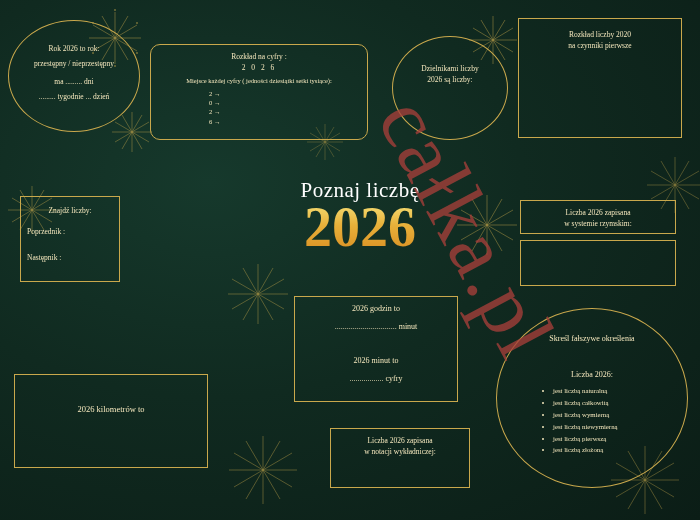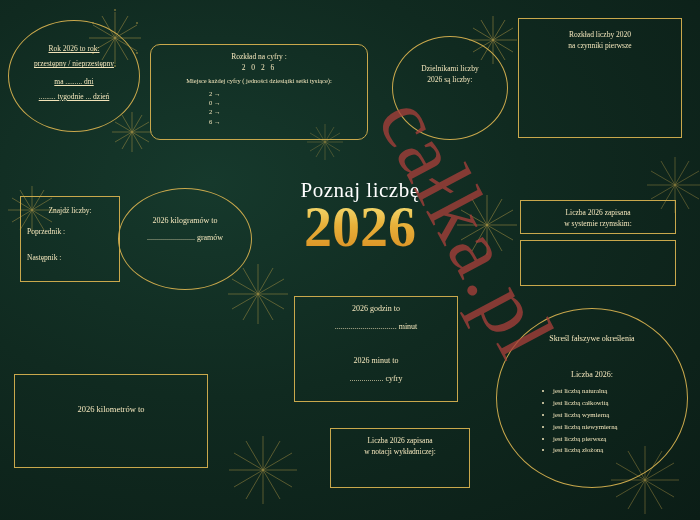--- a/index.html
+++ b/index.html
@@ -334,21 +334,21 @@
           <line x1="0" y1="0" x2="-15" y2="9"></line>
             <line x1="0" y1="0" x2="-18" y2="0"></line>
           <line x1="0" y1="0" x2="-15" y2="-9"></line>
             <line x1="0" y1="0" x2="-9" y2="-15"></line>
         </g>
       </g>
     </svg>
   </div>
 
   <div class="circle" style="left:8px;top:20px;width:132px;height:112px;">
-    <div style="padding-top:22px;text-decoration:underline;">
+    <div style="padding-top:22px;">
       <div class="ttl">Rok 2026 to rok:</div>
       <div class="ttl" style="margin-top:4px;">przestępny / nieprzestępny</div>
       <div class="ttl" style="margin-top:6px;">ma ......... dni</div>
       <div class="ttl" style="margin-top:4px;">......... tygodnie ... dzień</div>
     </div>
   </div>
 
   <div class="box rnd" style="left:150px;top:44px;width:218px;height:96px;">
     <div style="padding-top:6px;">
       <div class="ttl">Rozkład na cyfry :</div>
@@ -378,26 +378,20 @@
   </div>
 
   <div class="box" style="left:20px;top:196px;width:100px;height:86px;">
     <div style="padding:8px 6px 0 6px;text-align:left;">
       <div class="ttl" style="text-align:center;">Znajdź liczby:</div>
       <div class="ttl" style="margin-top:10px;">Poprzednik :</div>
       <div class="ttl" style="margin-top:14px;">Następnik :</div>
     </div>
   </div>
 
-  <div class="circle" style="left:118px;top:188px;width:134px;height:102px;">
-    <div style="padding-top:26px;">
-      <div class="ttl" style="font-size:8px;">2026 kilogramów to</div>
-      <div class="ttl" style="font-size:8px;margin-top:5px;">........................ gramów</div>
-    </div>
-  </div>
 
   <div class="box" style="left:520px;top:200px;width:156px;height:34px;">
     <div style="padding-top:6px;">
       <div class="ttl">Liczba 2026 zapisana</div>
       <div class="ttl">w systemie rzymskim:</div>
     </div>
   </div>
   <div class="box" style="left:520px;top:240px;width:156px;height:46px;"></div>
 
   <div class="box" style="left:294px;top:296px;width:164px;height:106px;">

